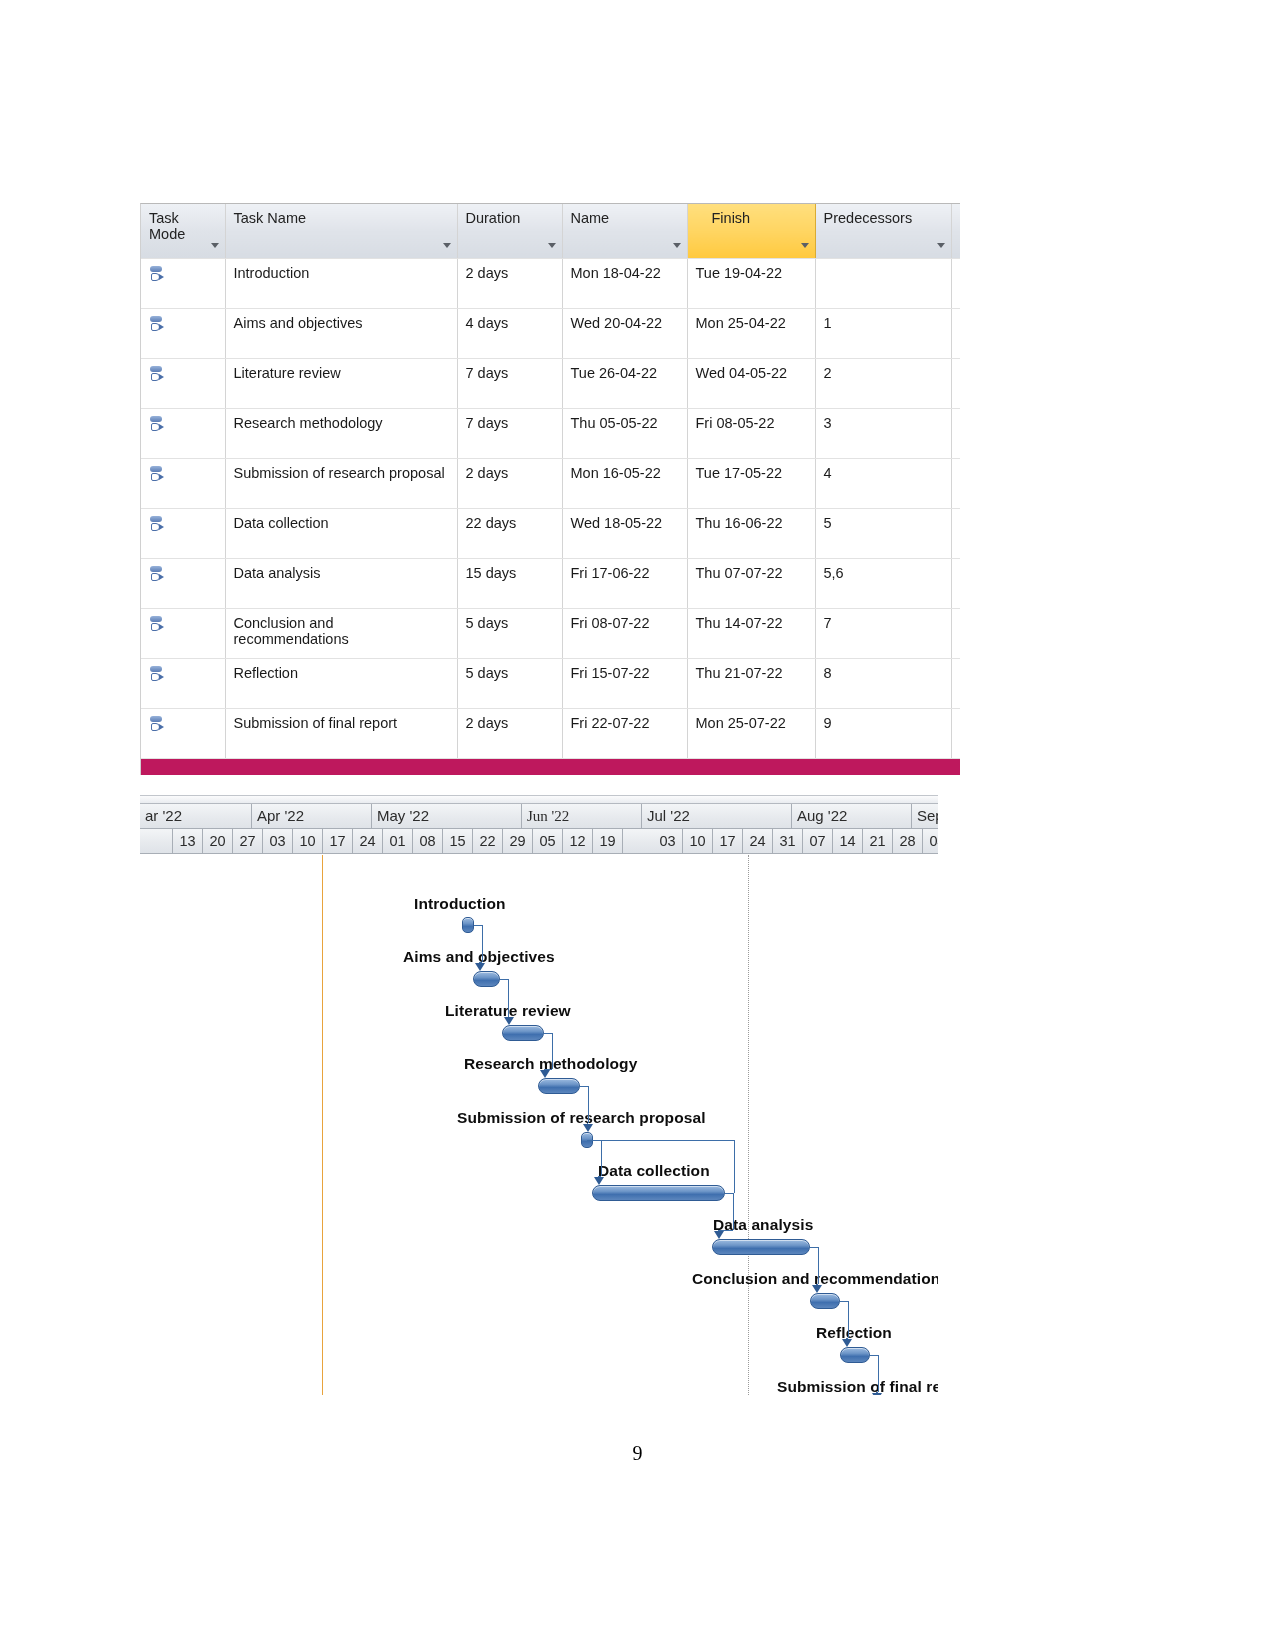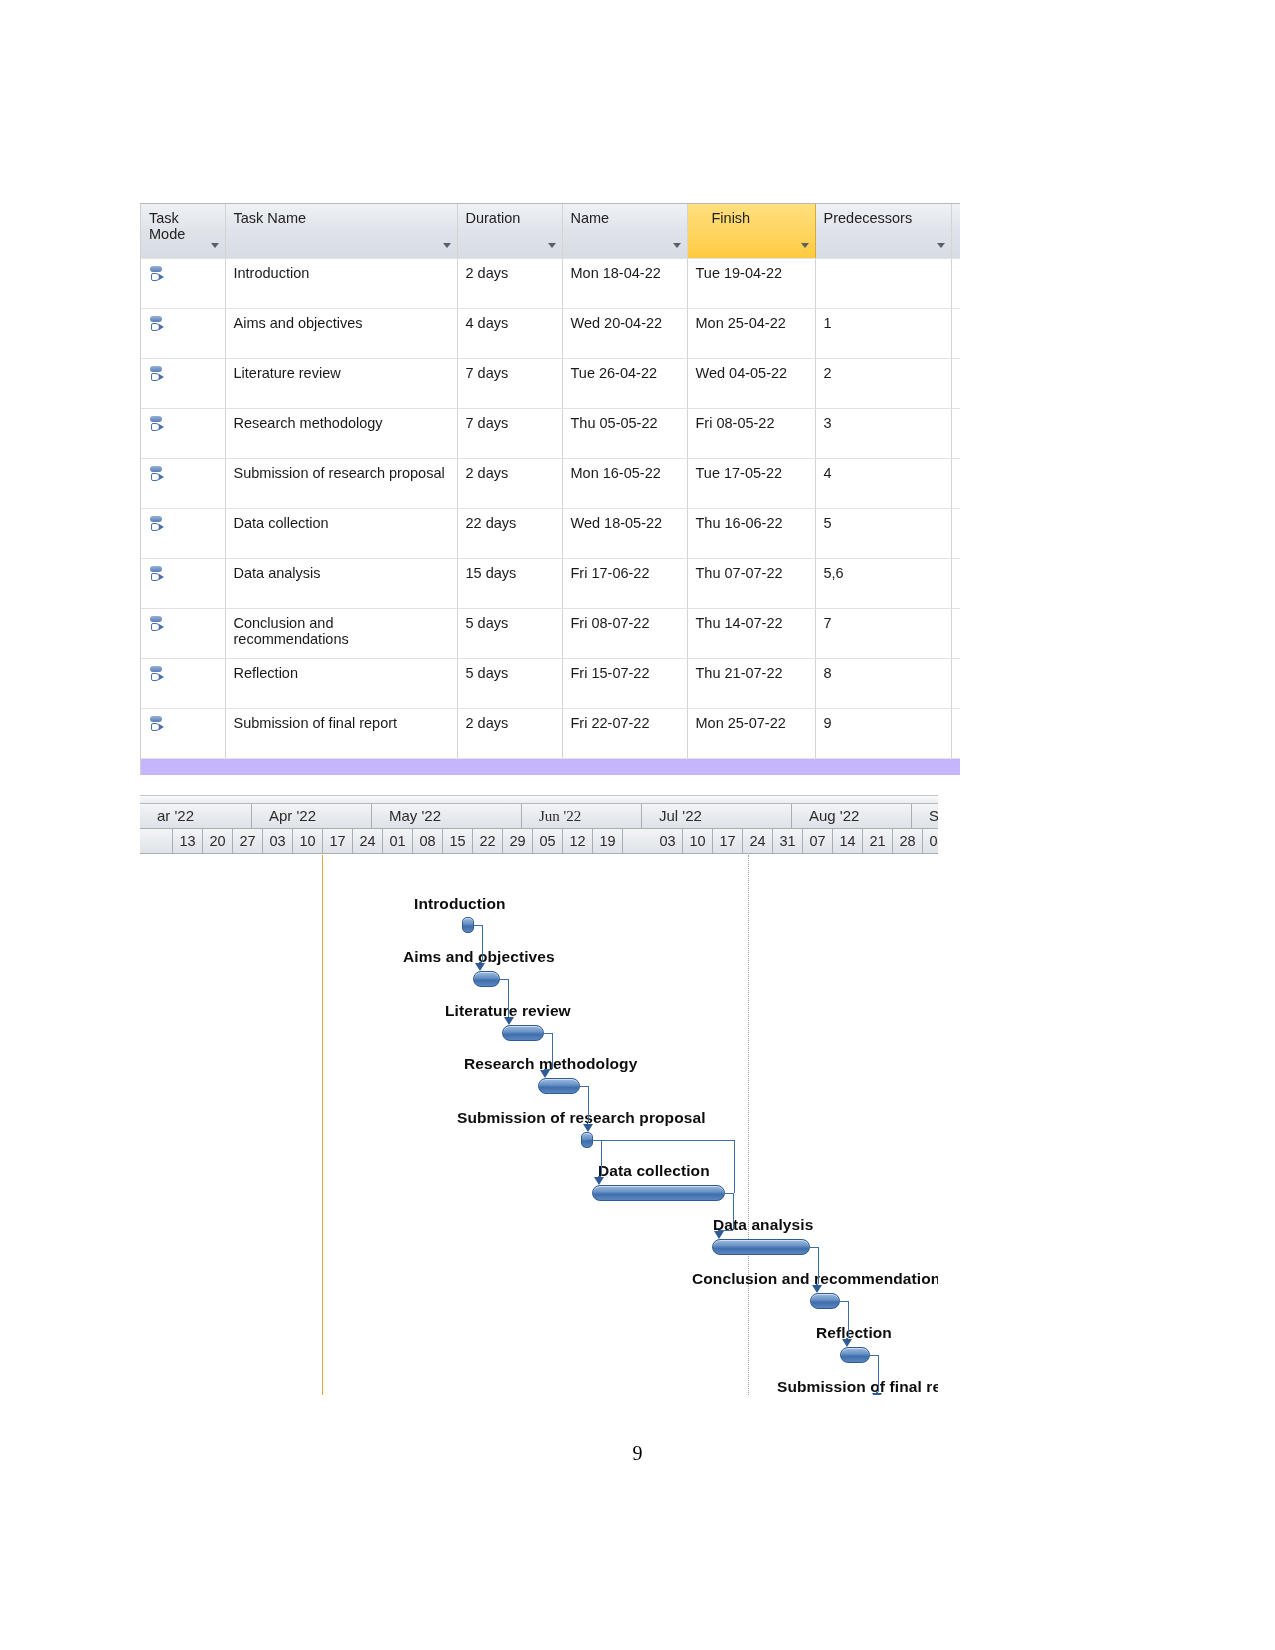--- a/index.html
+++ b/index.html
@@ -28,21 +28,21 @@
     white-space: nowrap;
   }
 
   
   .table-wrap {
     position: absolute;
     left: 140px;
     top: 203px;
     width: 820px;
     height: 572px;
-    background: #c4b5fd;
+    background: #be185d;
     border-top: 1px solid #b9b9b9;
     border-left: 1px solid #d0d0d0;
     overflow: hidden;
   }
   .grid-table {
     border-collapse: collapse;
     table-layout: fixed;
     width: 820px;
     font-size: 14.5px;
     color: #1a1a1a;
@@ -139,21 +139,21 @@
     background: linear-gradient(to bottom,#f3f5f7 0%,#e6e9ed 60%,#dfe3e8 100%);
     border-bottom: 1px solid #a8aeb6;
     font-size: 15px;
     color: #2b2b2b;
     white-space: nowrap;
   }
   .ts-months { top: 9px; }
   .ts-weeks  { top: 34px; font-size: 14.5px; }
   .ts-months > div, .ts-weeks > div {
     border-right: 1px solid #a8aeb6;
-    padding-left: 17px;
+    padding-left: 5px;
     line-height: 24px;
     flex: none;
     overflow: hidden;
   }
   .ts-weeks > div { text-align: center; padding-left: 0; }
 
   .chart-body {
     position: absolute;
     left: 0; top: 60px;
     width: 100%; height: 540px;

